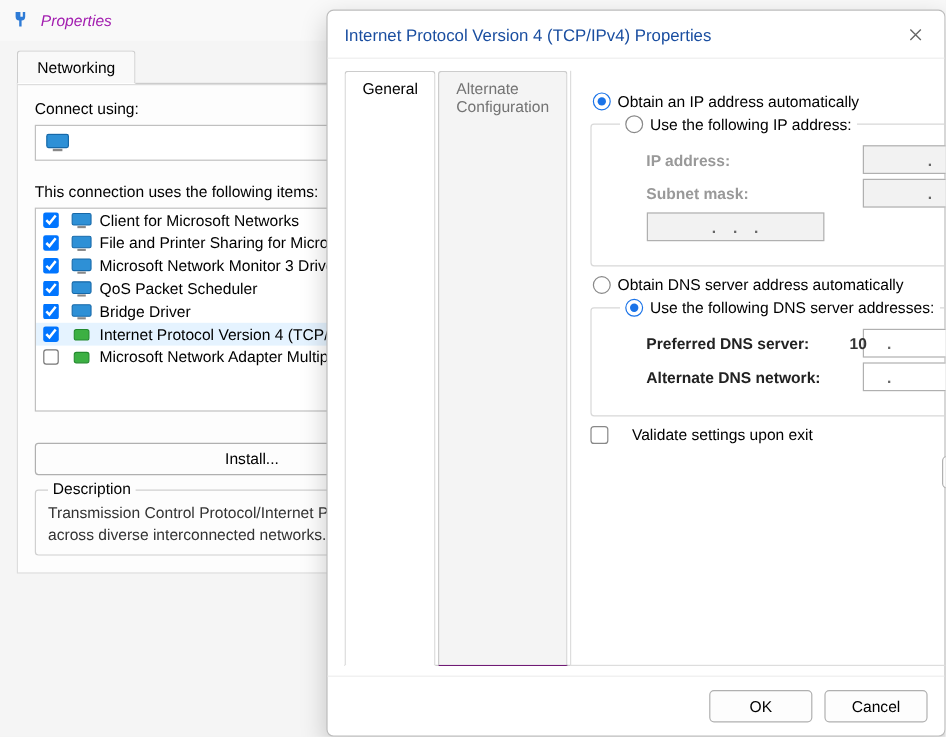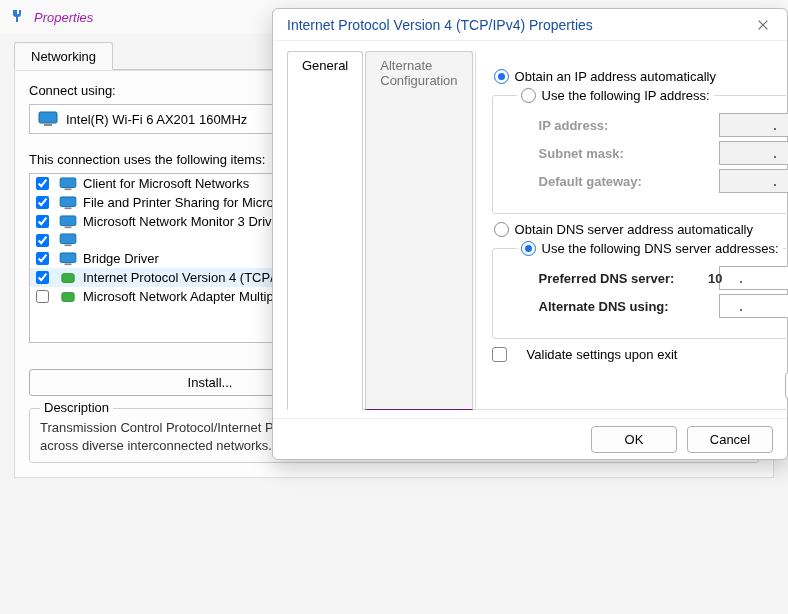--- a/index.html
+++ b/index.html
@@ -61,21 +61,21 @@
     .group-box {
       border: 1px solid #d0d0d0; border-radius: 3px; padding: 10px 10px 8px; position: relative;
     }
     .group-box .legend {
       position: absolute; top: -9px; left: 10px; background: #fdfdfd; padding: 0 4px; font-size: 13px;
     }
     .desc-text { font-size: 13px; color: #333; line-height: 1.35; }
 
     
     .fg-dialog {
-      position: absolute; left: 272px; top: 8px; width: 516px; height: 452px;
+      position: absolute; left: 272px; top: 8px; width: 516px; height: 606px;
       background: #fff; border: 1px solid #bdbdbd; border-radius: 6px;
       box-shadow: 0 8px 22px rgba(0,0,0,0.20);
       display: flex; flex-direction: column;
     }
     .fg-titlebar {
       height: 40px; display: flex; align-items: center; padding: 0 14px;
       font-size: 14px; color: #1a4ea0; border-bottom: 1px solid #eee;
       justify-content: space-between;
     }
     .fg-close { width: 20px; height: 20px; color:#666; display:flex;align-items:center;justify-content:center; }
@@ -154,21 +154,20 @@
     </div>
     <div class="panel">
       <div class="label">Connect using:</div>
       <div class="adapter-box">
         <span class="monitor-icon">
           <svg viewBox="0 0 20 16">
               <rect x="1" y="1" width="18" height="11" rx="1.5" fill="#2e90d6" stroke="#1668a8"></rect>
               <rect x="6" y="13" width="8" height="2" fill="#888"></rect>
             </svg>
         </span>
-        <span>Intel(R) Wi-Fi 6 AX201 160MHz</span>
       </div>
 
       <div class="label">This connection uses the following items:</div>
       <div class="items-list" id="items-list">
           <div class="item-row">
             <input type="checkbox" checked="" style="">
             <span class="item-icon">
               <svg viewBox="0 0 20 16" width="18" height="14">
                 <rect x="1" y="1" width="18" height="11" rx="1.5" fill="#2e90d6" stroke="#1668a8"></rect>
                 <rect x="6" y="13" width="8" height="2" fill="#888"></rect>
@@ -197,20 +196,21 @@
             <span>Microsoft Network Monitor 3 Driver</span>
           </div>
           <div class="item-row">
             <input type="checkbox" checked="" style="">
             <span class="item-icon">
               <svg viewBox="0 0 20 16" width="18" height="14">
                 <rect x="1" y="1" width="18" height="11" rx="1.5" fill="#2e90d6" stroke="#1668a8"></rect>
                 <rect x="6" y="13" width="8" height="2" fill="#888"></rect>
               </svg>
             </span>
+            <span>QoS Packet Scheduler</span>
           </div>
           <div class="item-row">
             <input type="checkbox" checked="" style="">
             <span class="item-icon">
               <svg viewBox="0 0 20 16" width="18" height="14">
                 <rect x="1" y="1" width="18" height="11" rx="1.5" fill="#2e90d6" stroke="#1668a8"></rect>
                 <rect x="6" y="13" width="8" height="2" fill="#888"></rect>
               </svg>
             </span>
             <span>Bridge Driver</span>
@@ -290,21 +290,20 @@
           </div>
           <div class="field-row">
             <span class="field-label">Subnet mask:</span>
             <span class="ip-input disabled">
                 <span class="ip-dot">.</span>
                 <span class="ip-dot">.</span>
                 <span class="ip-dot">.</span>
               </span>
           </div>
           <div class="field-row">
-            <span class="field-label">Default gateway:</span>
             <span class="ip-input disabled">
                 <span class="ip-dot">.</span>
                 <span class="ip-dot">.</span>
                 <span class="ip-dot">.</span>
               </span>
           </div>
         </div>
       </fieldset>
 
       <div class="radio-row">
@@ -327,21 +326,21 @@
               <span class="ip-octet">10</span>
                 <span class="ip-dot">.</span>
               <span class="ip-octet"></span>
                 <span class="ip-dot">.</span>
               <span class="ip-octet"></span>
                 <span class="ip-dot">.</span>
               <span class="ip-octet"></span>
             </span>
           </div>
           <div class="field-row">
-            <span class="field-label enabled">Alternate DNS using:</span>
+            <span class="field-label enabled">Alternate DNS network:</span>
             <span class="ip-input">
               <span class="ip-octet"></span>
                 <span class="ip-dot">.</span>
               <span class="ip-octet"></span>
                 <span class="ip-dot">.</span>
               <span class="ip-octet"></span>
                 <span class="ip-dot">.</span>
               <span class="ip-octet"></span>
             </span>
           </div>

